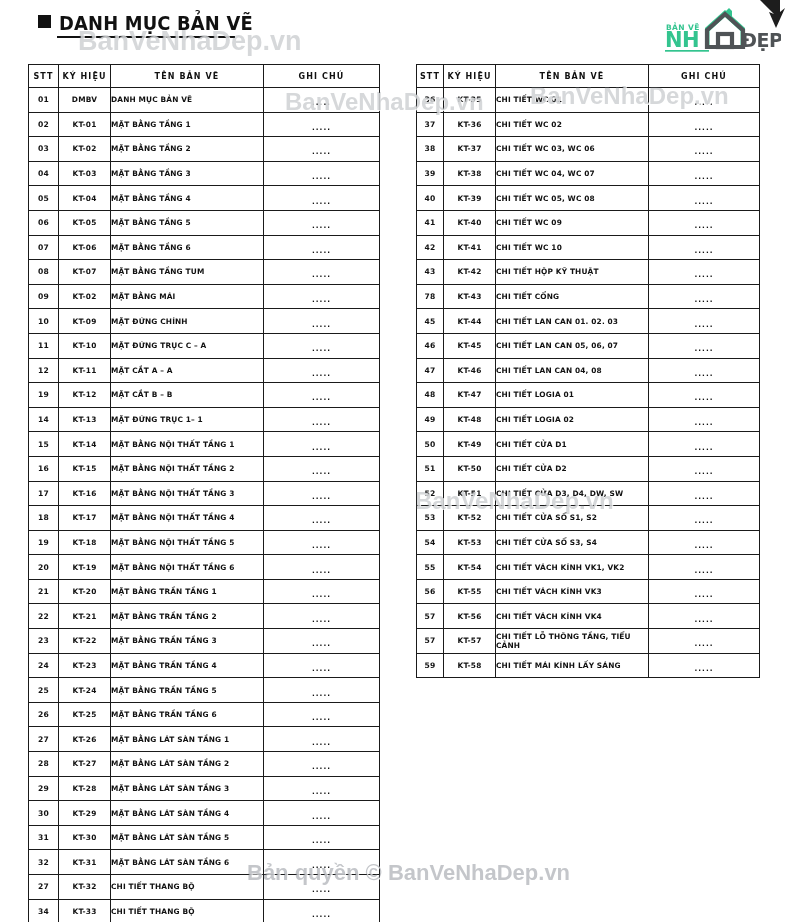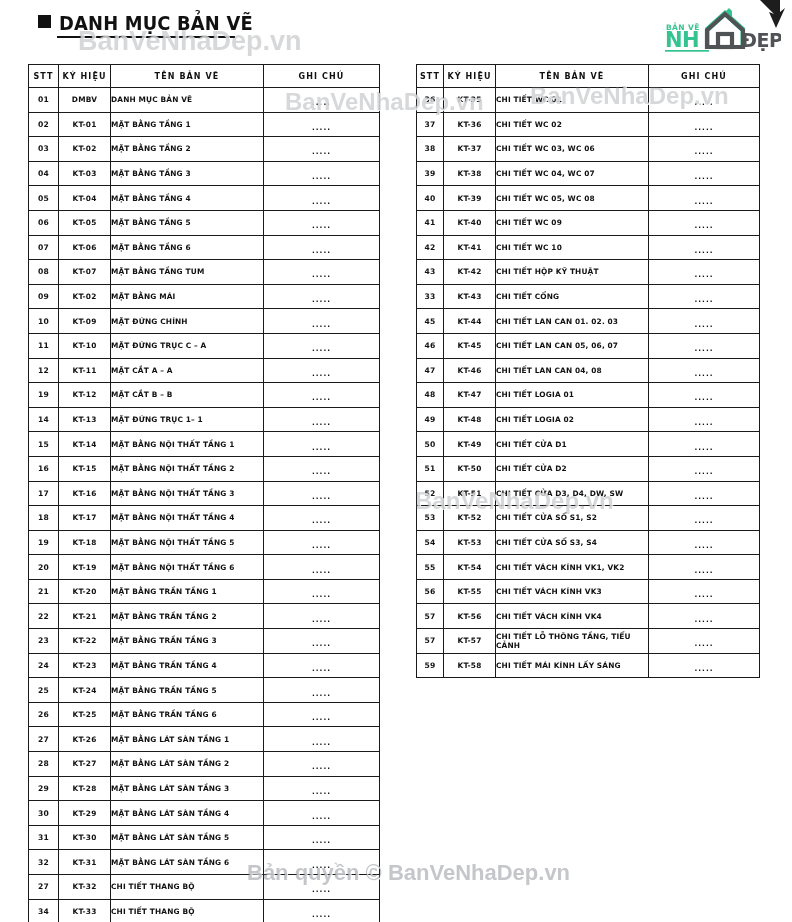--- a/index.html
+++ b/index.html
@@ -393,21 +393,21 @@
           <td class="c-name">CHI TIẾT WC 10</td>
           <td class="c-note"><span class="note-dots">.....</span></td>
         </tr>
         <tr>
           <td class="c-stt">43</td>
           <td class="c-sym">KT-42</td>
           <td class="c-name">CHI TIẾT HỘP KỸ THUẬT</td>
           <td class="c-note"><span class="note-dots">.....</span></td>
         </tr>
         <tr>
-          <td class="c-stt">33</td>
+          <td class="c-stt">78</td>
           <td class="c-sym">KT-43</td>
           <td class="c-name">CHI TIẾT CỔNG</td>
           <td class="c-note"><span class="note-dots">.....</span></td>
         </tr>
         <tr>
           <td class="c-stt">45</td>
           <td class="c-sym">KT-44</td>
           <td class="c-name">CHI TIẾT LAN CAN 01. 02. 03</td>
           <td class="c-note"><span class="note-dots">.....</span></td>
         </tr>

